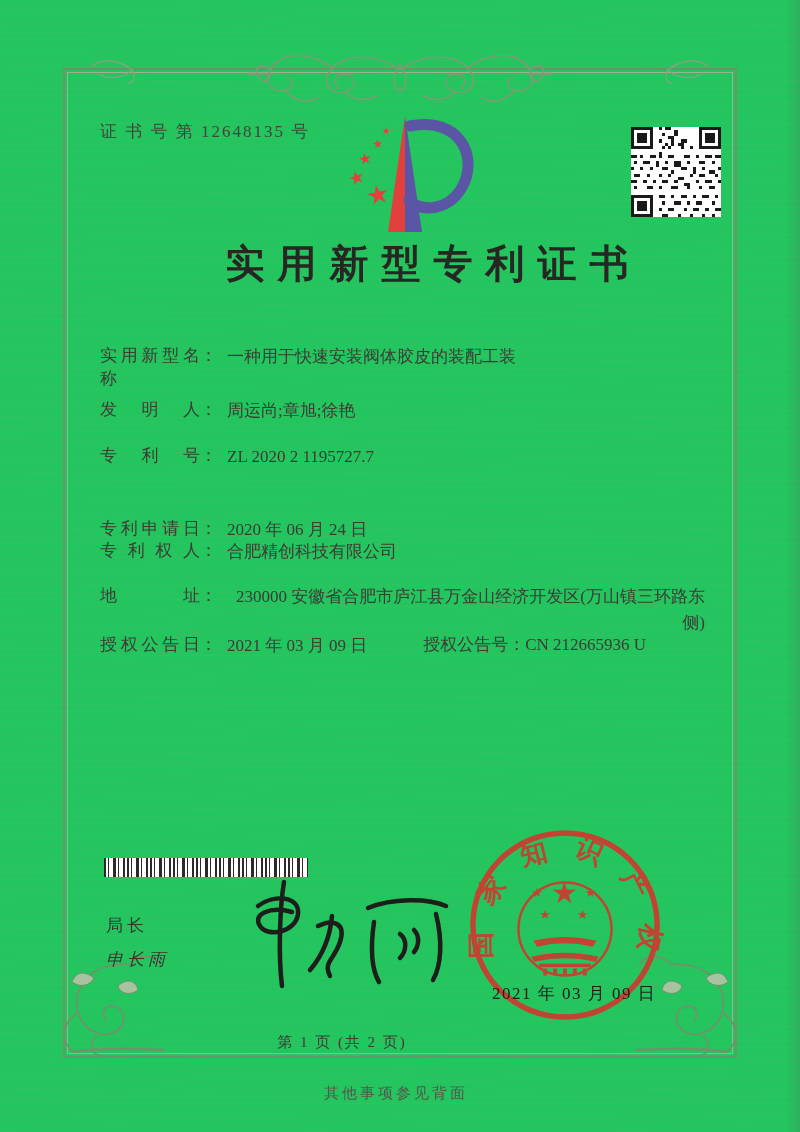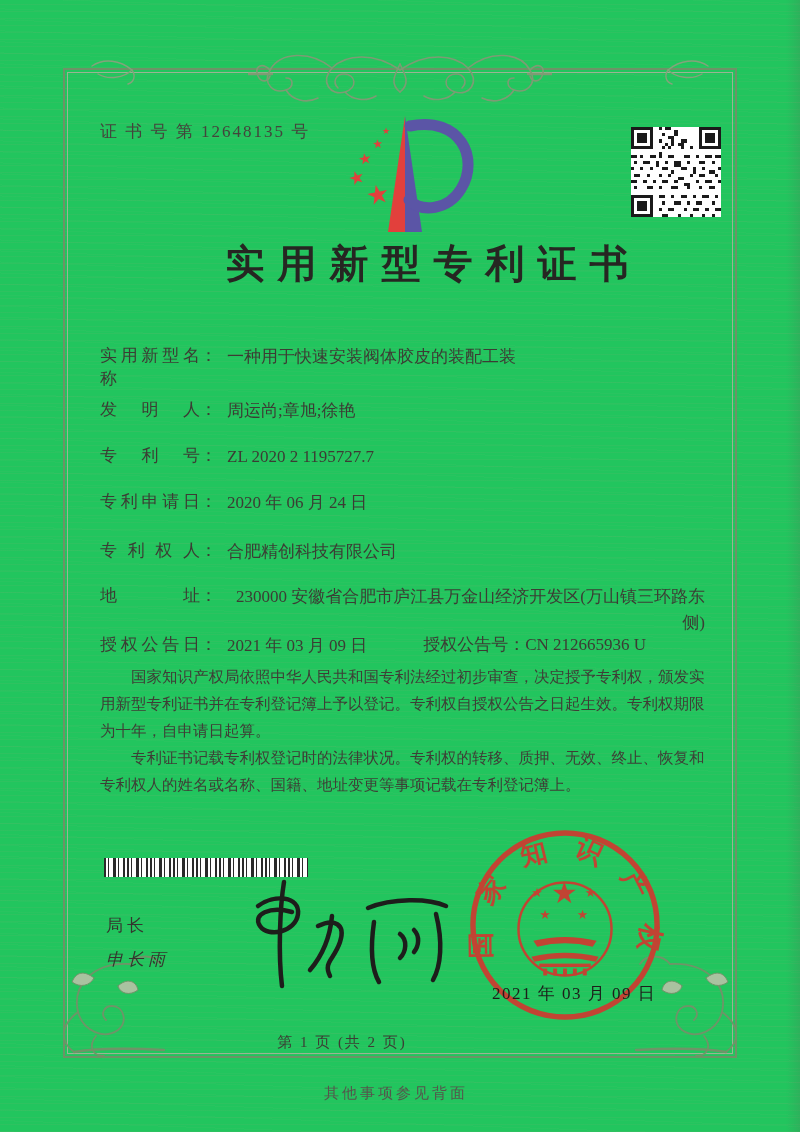--- a/index.html
+++ b/index.html
@@ -183,37 +183,33 @@
 
   <div class="abs field-row" style="top:344px">
     <span class="lbl">实用新型名称</span><span class="colon">：</span><span class="val">一种用于快速安装阀体胶皮的装配工装</span>
   </div>
   <div class="abs field-row" style="top:398px">
     <span class="lbl">发明人</span><span class="colon">：</span><span class="val">周运尚;章旭;徐艳</span>
   </div>
   <div class="abs field-row" style="top:444px">
     <span class="lbl">专利号</span><span class="colon">：</span><span class="val">ZL 2020 2 1195727.7</span>
   </div>
-  <div class="abs field-row" style="top:490px">
+  <div class="abs field-row" style="top:517px">
     <span class="lbl">专利申请日</span><span class="colon">：</span><span class="val">2020 年 06 月 24 日</span>
   </div>
   <div class="abs field-row" style="top:539px">
     <span class="lbl">专利权人</span><span class="colon">：</span><span class="val">合肥精创科技有限公司</span>
   </div>
   <div class="abs field-row" style="top:584px">
     <span class="lbl">地址</span><span class="colon">：</span><span class="val" style="width:478px">230000 安徽省合肥市庐江县万金山经济开发区(万山镇三环路东侧)</span>
   </div>
   <div class="abs field-row" style="top:633px">
     <span class="lbl">授权公告日</span><span class="colon">：</span><span class="val">2021 年 03 月 09 日</span><span class="grant-right">授权公告号：</span><span>CN 212665936 U</span>
   </div>
 
-  <div class="abs paras">
-    <p>国家知识产权局依照中华人民共和国专利法经过初步审查，决定授予专利权，颁发实用新型专利证书并在专利登记簿上予以登记。专利权自授权公告之日起生效。专利权期限为十年，自申请日起算。</p>
-    <p>专利证书记载专利权登记时的法律状况。专利权的转移、质押、无效、终止、恢复和专利权人的姓名或名称、国籍、地址变更等事项记载在专利登记簿上。</p>
-  </div>
 
   <div class="abs barcode"></div>
 
   <div class="abs director-title">局长</div>
   <div class="abs director-name">申长雨</div>
 
   <div class="abs sig-wrap">
     <svg width="235" height="118" viewBox="0 0 235 118">
       <g fill="none" stroke="#1d1d1b" stroke-width="4.5" stroke-linecap="round">
         <path d="M62 6 C58 30 56 78 60 110"></path>

